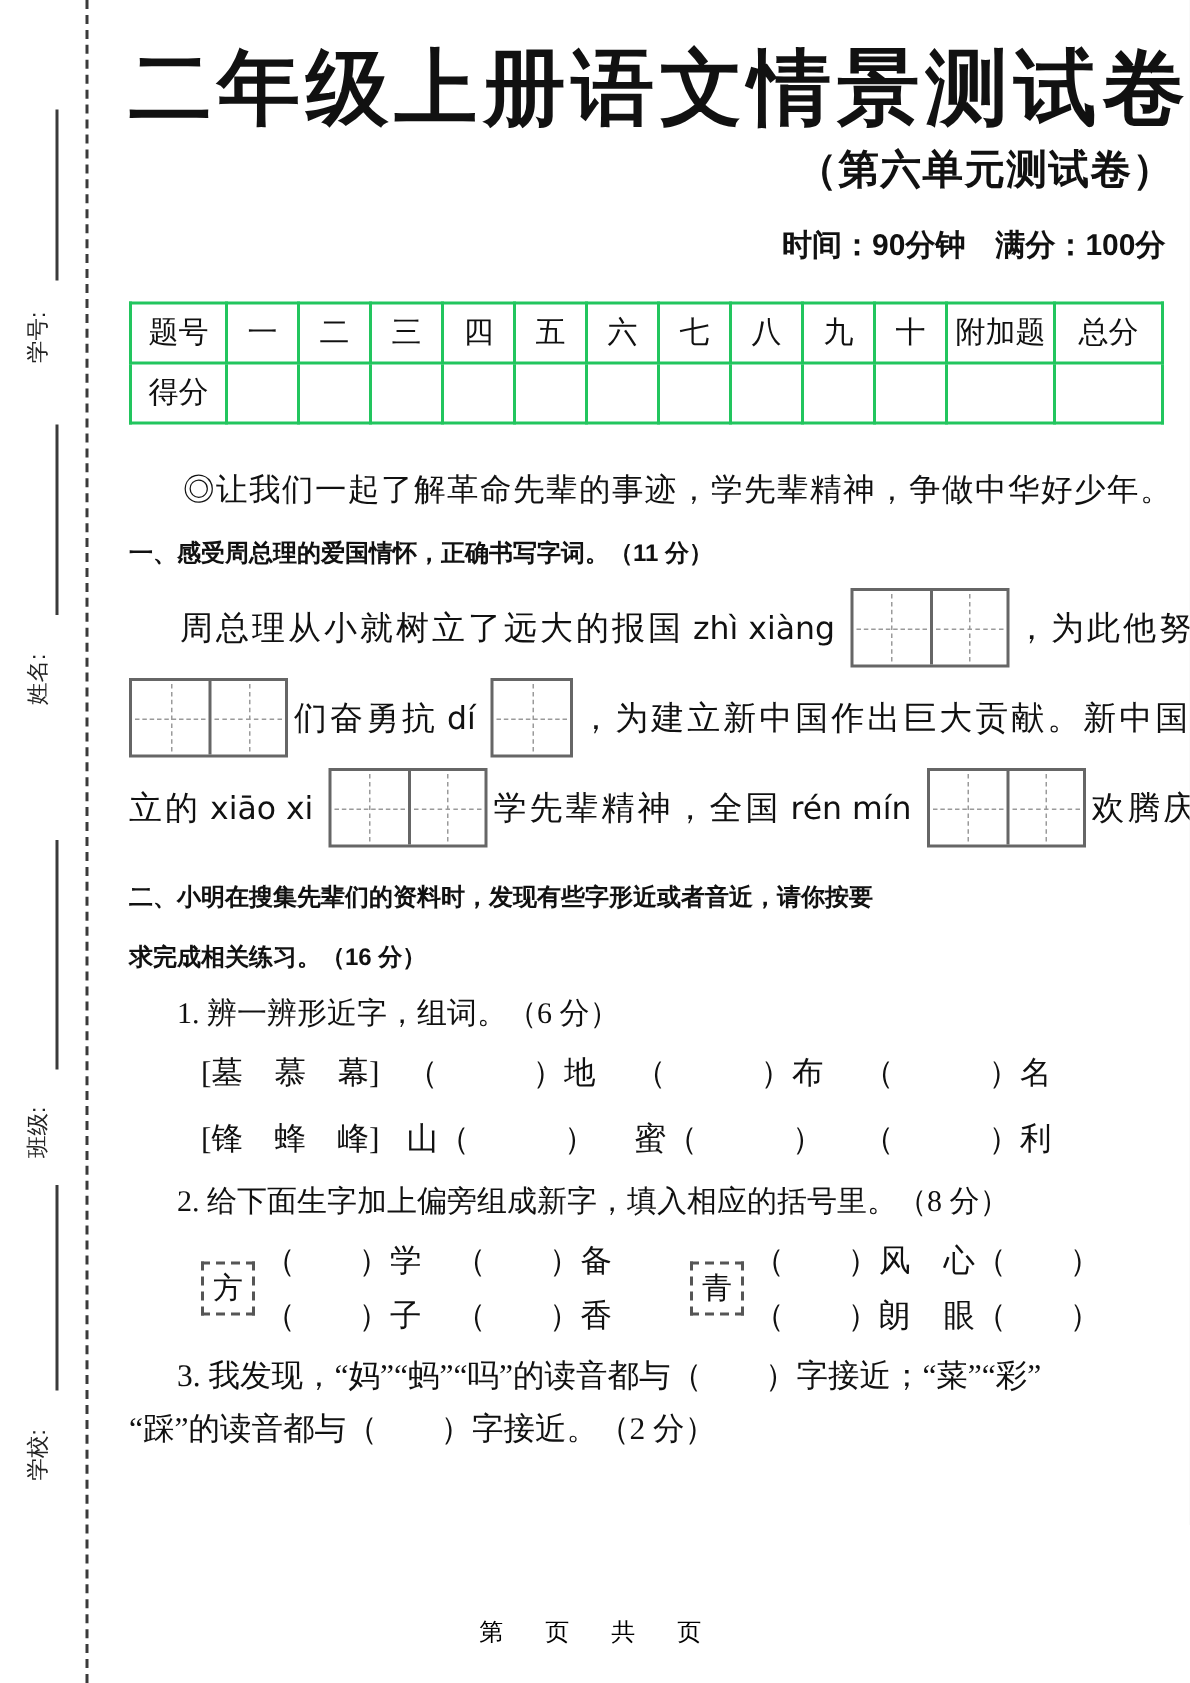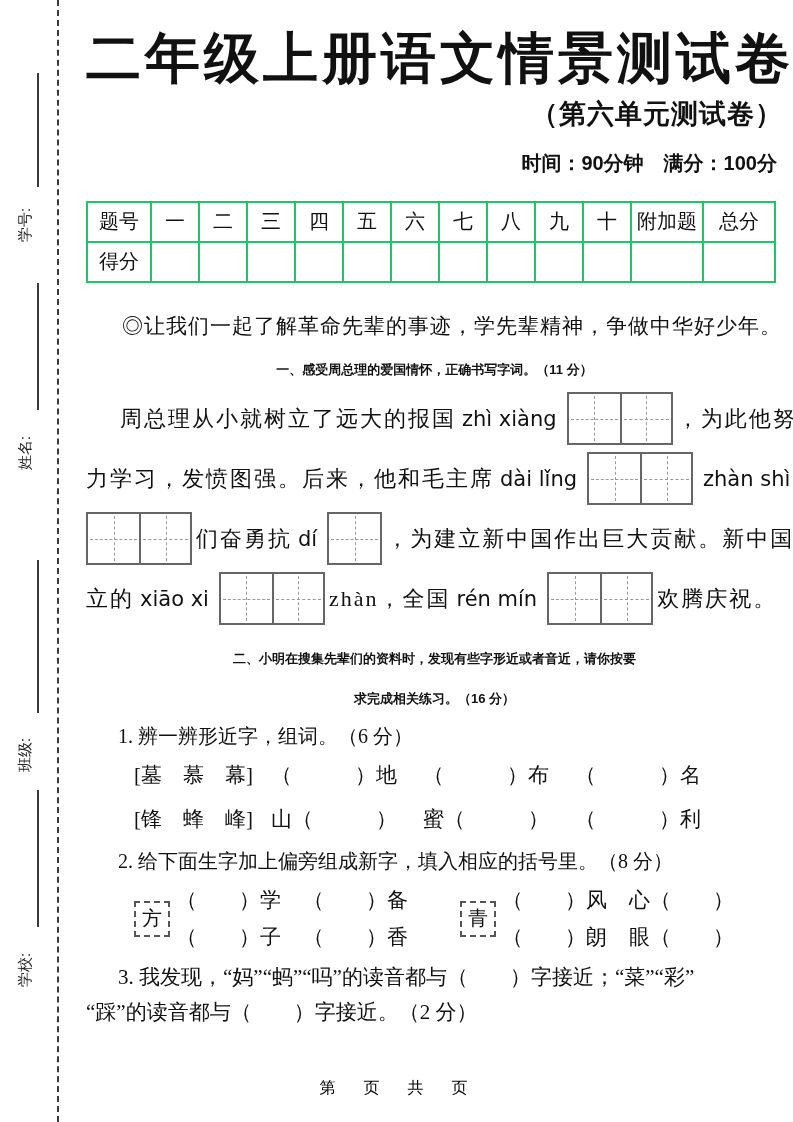--- a/index.html
+++ b/index.html
@@ -39,22 +39,22 @@
     border:2px solid #22c55e; height:40px; text-align:center; vertical-align:middle;
     font-size:20px; font-family:"Liberation Serif", serif; padding:0;
   }
   td.c-label { width:64px; }
   td.c-num   { width:48px; }
   td.c-extra { width:72px; font-size:18px; }
   td.c-total { font-size:19px; }
   
   .intro { margin-top:28px; padding-left:36px; font-size:21px; letter-spacing:1px; line-height:30px; white-space:nowrap; }
   .h-sec {
-    font-size:13px; font-weight:bold; line-height:28px; margin-top:15px;
-    font-family:"Liberation Sans", sans-serif; white-space:nowrap;text-align:center;
+    font-size:16px; font-weight:bold; line-height:28px; margin-top:15px;
+    font-family:"Liberation Sans", sans-serif; white-space:nowrap;
   }
   .h-sec2 { margin-top:12px; }
   
   .passage { margin-top:5px; }
   .pline { display:flex; align-items:center; height:60px; white-space:nowrap; font-size:22px; letter-spacing:2px;text-align:center; }
   .indent { padding-left:34px; }
   .py { font-family:"DejaVu Sans", sans-serif; letter-spacing:0; font-size:21px; margin:0 6px; }
   .tian { display:inline-flex; border:2px solid #666; margin:0 4px; background:#fff; flex:0 0 auto; }
   .tcell { width:51px; height:49px; position:relative; }
   .tcell + .tcell { border-left:2px solid #666; }
@@ -145,48 +145,39 @@
       <div class="pline indent">
         <span>周总理从小就树立了远大的报国</span>
         <span class="py">zhì xiàng</span>
         <span class="tian">
             <span class="tcell"></span>
             <span class="tcell"></span>
           </span>
         <span>，为此他努</span>
       </div>
       <div class="pline">
-        <span>力学习，发愤图强。后来，他和毛主席</span>
-        <span class="py">dài lǐng</span>
-        <span class="tian">
-            <span class="tcell"></span>
-            <span class="tcell"></span>
-          </span>
-        <span class="py">zhàn shì</span>
-      </div>
-      <div class="pline">
         <span class="tian" style="margin-left:0">
             <span class="tcell"></span>
             <span class="tcell"></span>
           </span>
         <span>们奋勇抗</span>
         <span class="py">dí</span>
         <span class="tian">
             <span class="tcell"></span>
           </span>
         <span>，为建立新中国作出巨大贡献。新中国成</span>
       </div>
       <div class="pline">
         <span>立的</span>
         <span class="py">xiāo xi</span>
         <span class="tian">
             <span class="tcell"></span>
             <span class="tcell"></span>
           </span>
-        <span>zhàn，全国</span>
+        <span>学先辈精神，全国</span>
         <span class="py">rén mín</span>
         <span class="tian">
             <span class="tcell"></span>
             <span class="tcell"></span>
           </span>
         <span>欢腾庆祝。</span>
       </div>
     </div>
 
     <div class="h-sec h-sec2" style="margin-top:16px">二、小明在搜集先辈们的资料时，发现有些字形近或者音近，请你按要</div>

